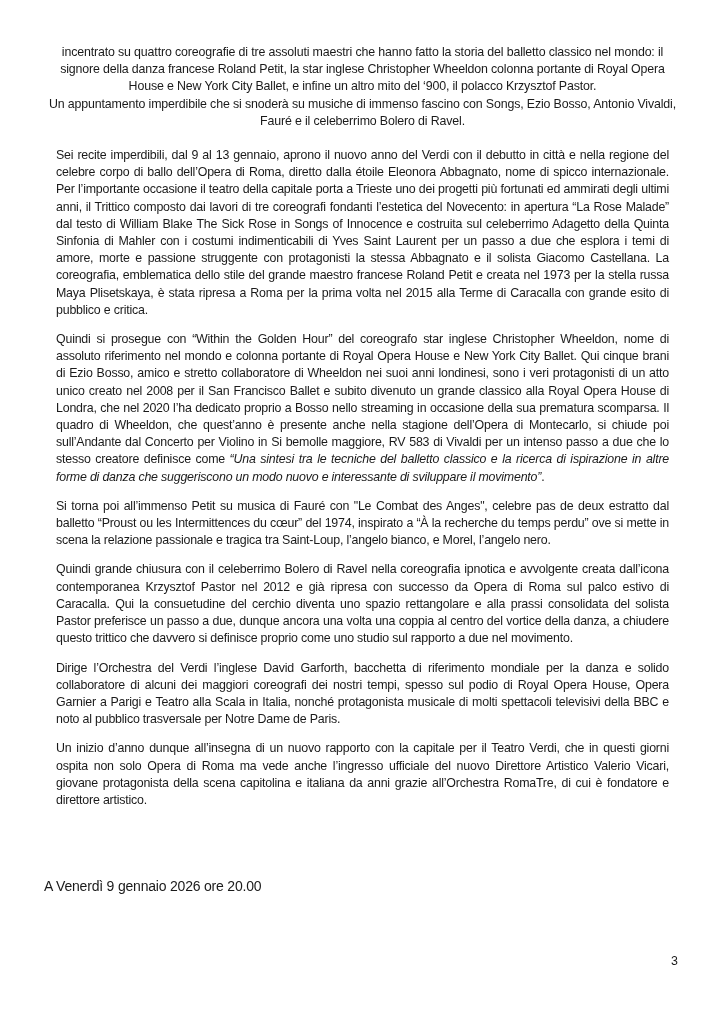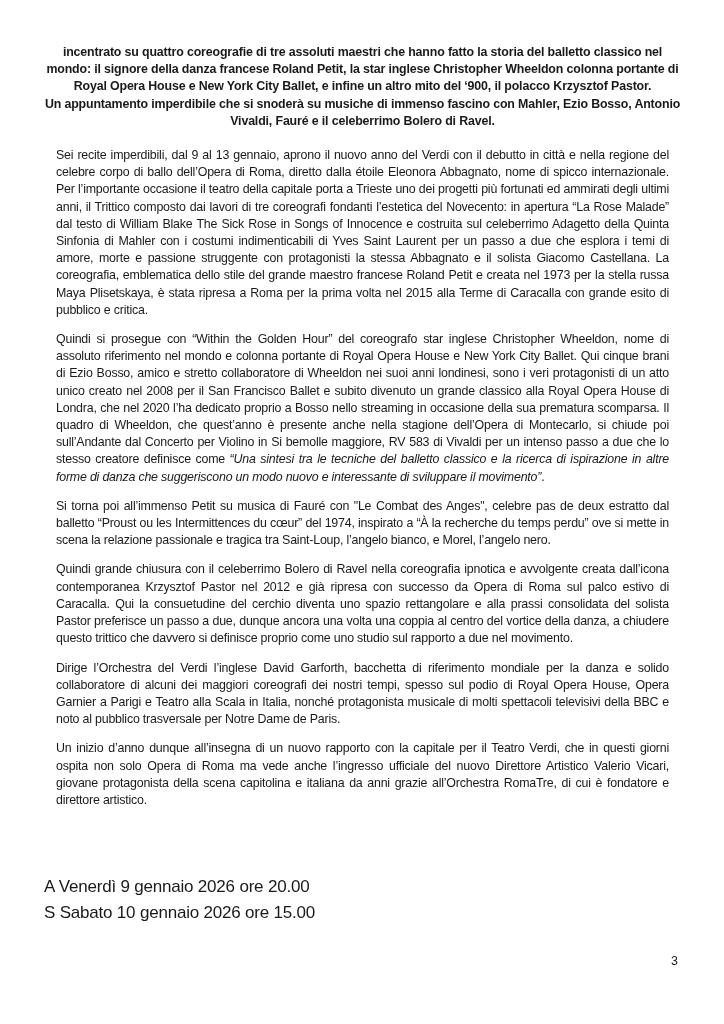--- a/index.html
+++ b/index.html
@@ -15,21 +15,21 @@
       font-family: "Liberation Sans", "DejaVu Sans", sans-serif;
       color: #1a1a1a;
     }
     .page {
       position: absolute;
       left: 44px;
       top: 44px;
       width: 637px;
     }
     .intro {
-      font-weight: bold;
+      font-weight: normal;
       font-size: 12.4px;
       line-height: 17.2px;
       text-align: center;
       margin: 0;
       letter-spacing: -0.15px;
     }
     .intro p {
       margin: 0;
     }
     .body-text {
@@ -42,51 +42,50 @@
     .body-text p {
       margin: 12px;
     }
     .body-text em {
       font-style: italic;
     }
     .schedule {
       position: absolute;
       left: 44px;
       top: 878px;
-      font-size: 17px;
+      font-size: 14px;
       line-height: 17px;
       letter-spacing: -0.2px;
     }
     .schedule .row {
       height: 25.5px;
     }
     .page-number {
       position: absolute;
       left: 671px;
       top: 954px;
       font-size: 12.4px;
     }
   </style>
 </head>
 <body>
 
 <div class="page">
   <div class="intro">
     <p>incentrato su quattro coreografie di tre assoluti maestri che hanno fatto la storia del balletto classico nel mondo: il signore della danza francese Roland Petit, la star inglese Christopher Wheeldon colonna portante di Royal Opera House e New York City Ballet, e infine un altro mito del ‘900, il polacco Krzysztof Pastor.</p>
-    <p>Un appuntamento imperdibile che si snoderà su musiche di immenso fascino con Mahler, Ezio Bosso, Antonio Vivaldi, Fauré e il celeberrimo Bolero di Ravel.</p>
+    <p>Un appuntamento imperdibile che si snoderà su musiche di immenso fascino con Songs, Ezio Bosso, Antonio Vivaldi, Fauré e il celeberrimo Bolero di Ravel.</p>
   </div>
 
   <div class="body-text">
     <p>Sei recite imperdibili, dal 9 al 13 gennaio, aprono il nuovo anno del Verdi con il debutto in città e nella regione del celebre corpo di ballo dell’Opera di Roma, diretto dalla étoile Eleonora Abbagnato, nome di spicco internazionale. Per l’importante occasione il teatro della capitale porta a Trieste uno dei progetti più fortunati ed ammirati degli ultimi anni, il Trittico composto dai lavori di tre coreografi fondanti l’estetica del Novecento: in apertura “La Rose Malade” dal testo di William Blake The Sick Rose in Songs of Innocence e costruita sul celeberrimo Adagetto della Quinta Sinfonia di Mahler con i costumi indimenticabili di Yves Saint Laurent per un passo a due che esplora i temi di amore, morte e passione struggente con protagonisti la stessa Abbagnato e il solista Giacomo Castellana. La coreografia, emblematica dello stile del grande maestro francese Roland Petit e creata nel 1973 per la stella russa Maya Plisetskaya, è stata ripresa a Roma per la prima volta nel 2015 alla Terme di Caracalla con grande esito di pubblico e critica.</p>
     <p><span>Quindi si prosegue con “Within the Golden Hour” del coreografo star inglese Christopher Wheeldon, nome di assoluto riferimento nel mondo e colonna portante di Royal Opera House e New York City Ballet. Qui cinque brani di Ezio Bosso, amico e stretto collaboratore di Wheeldon nei suoi anni londinesi, sono i veri protagonisti di un atto unico creato nel 2008 per il San Francisco Ballet e subito divenuto un grande classico alla Royal Opera House di Londra, che nel 2020 l’ha dedicato proprio a Bosso nello streaming in occasione della sua prematura scomparsa. Il quadro di Wheeldon, che quest’anno è presente anche nella stagione dell’Opera di Montecarlo, si chiude poi sull’Andante dal Concerto per Violino in Si bemolle maggiore, RV 583 di Vivaldi per un intenso passo a due che lo stesso creatore definisce come </span><em>“Una sintesi tra le tecniche del balletto classico e la ricerca di ispirazione in altre forme di danza che suggeriscono un modo nuovo e interessante di sviluppare il movimento”</em><span>.</span></p>
     <p>Si torna poi all’immenso Petit su musica di Fauré con "Le Combat des Anges", celebre pas de deux estratto dal balletto “Proust ou les Intermittences du cœur” del 1974, inspirato a “À la recherche du temps perdu” ove si mette in scena la relazione passionale e tragica tra Saint-Loup, l’angelo bianco, e Morel, l’angelo nero.</p>
     <p>Quindi grande chiusura con il celeberrimo Bolero di Ravel nella coreografia ipnotica e avvolgente creata dall’icona contemporanea Krzysztof Pastor nel 2012 e già ripresa con successo da Opera di Roma sul palco estivo di Caracalla. Qui la consuetudine del cerchio diventa uno spazio rettangolare e alla prassi consolidata del solista Pastor preferisce un passo a due, dunque ancora una volta una coppia al centro del vortice della danza, a chiudere questo trittico che davvero si definisce proprio come uno studio sul rapporto a due nel movimento.</p>
     <p>Dirige l’Orchestra del Verdi l’inglese David Garforth, bacchetta di riferimento mondiale per la danza e solido collaboratore di alcuni dei maggiori coreografi dei nostri tempi, spesso sul podio di Royal Opera House, Opera Garnier a Parigi e Teatro alla Scala in Italia, nonché protagonista musicale di molti spettacoli televisivi della BBC e noto al pubblico trasversale per Notre Dame de Paris.</p>
     <p>Un inizio d’anno dunque all’insegna di un nuovo rapporto con la capitale per il Teatro Verdi, che in questi giorni ospita non solo Opera di Roma ma vede anche l’ingresso ufficiale del nuovo Direttore Artistico Valerio Vicari, giovane protagonista della scena capitolina e italiana da anni grazie all’Orchestra RomaTre, di cui è fondatore e direttore artistico.</p>
   </div>
 </div>
 
 <div class="schedule">
   <div class="row">A Venerdì 9 gennaio 2026 ore 20.00</div>
-  <div class="row">S Sabato 10 gennaio 2026 ore 15.00</div>
 </div>
 
 <div class="page-number">3</div>
 
 </body></html>

